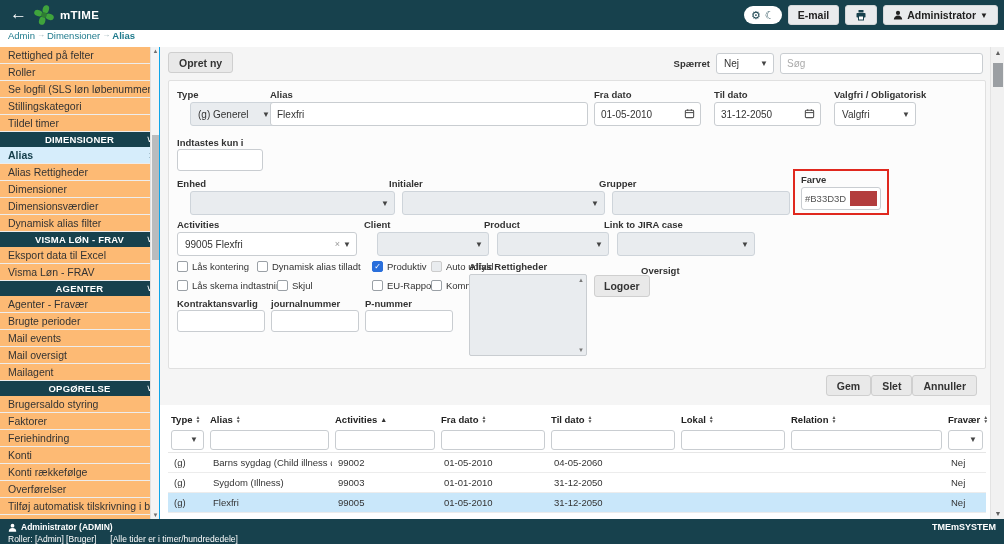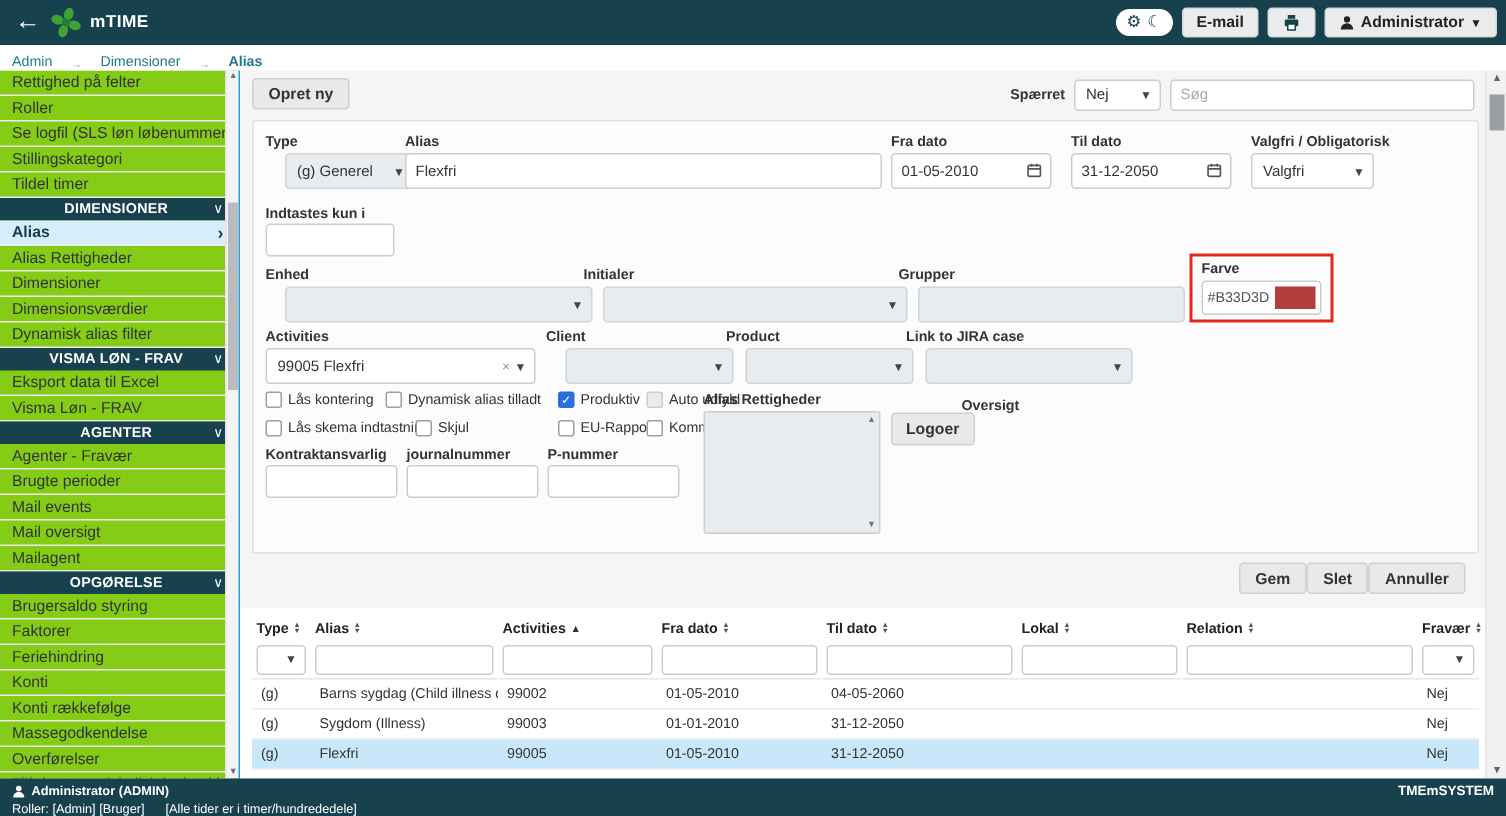--- a/index.html
+++ b/index.html
@@ -17,28 +17,28 @@
   .theme-pill { background:#fff; border-radius:10px; height:18px; display:flex; align-items:center;
     gap:4px; padding:0 7px; cursor:pointer; }
   .theme-pill span { font-size:11px; color:#17414d; line-height:18px; }
   .tbtn { background:#e9ebed; border:1px solid #d5d8da; border-radius:3px; height:20px;
     display:flex; align-items:center; gap:4px; padding:0 9px; font-size:10.5px; font-weight:bold;
     color:#222; cursor:pointer; }
   .caret { font-size:8px; color:#222; }
 
   
   .breadcrumb { position:absolute; top:30px; left:0; right:0; height:17px; background:#fff;
-    display:flex; align-items:flex-end; gap:12px; padding-left:8px; font-size:9.5px; z-index:4; }
+    display:flex; align-items:flex-start; gap:2px; padding-left:8px; font-size:9.5px; z-index:4; }
   .bc-link { color:#1f7a8c; cursor:pointer; }
   .bc-sep { color:#9ab0b6; font-size:8px; }
   .bc-current { color:#1f7a8c; font-weight:bold; }
 
   
-  .sidebar { position:absolute; top:47px; left:0; width:160px; bottom:25px; background:#84cc16;
-    border-right:5px solid #0ea5e9; overflow:hidden; z-index:3; }
+  .sidebar { position:absolute; top:47px; left:0; width:160px; bottom:25px; background:#fdba74;
+    border-right:1px solid #0ea5e9; overflow:hidden; z-index:3; }
   .side-item { height:17px; line-height:16px; border-bottom:1px solid #ededed; font-size:10.5px;
     color:#333; padding:0 8px; white-space:nowrap; overflow:hidden; cursor:pointer; }
   .side-sec { height:15px; line-height:15px; background:#17414d; color:#fff; font-size:9.5px;
     font-weight:bold; text-align:center; position:relative; cursor:pointer; letter-spacing:.2px; }
   .side-sec .sec-chev { position:absolute; right:6px; top:0; font-size:9px; font-weight:normal; }
   .side-item.selected { background:#d6edfb; color:#123c49; font-weight:bold; position:relative; }
   .side-item.selected .sel-chev { position:absolute; right:6px; top:0; font-weight:bold; font-size:12px; }
   .side-scroll { position:absolute; top:47px; left:150px; width:9px; bottom:25px; background:#f4f4f4;
     border-left:1px solid #e2e2e2; z-index:6; }
   .side-scroll .thumb { position:absolute; top:88px; left:1px; width:7px; height:125px; background:#b9bcbe; }
@@ -191,21 +191,20 @@
     <div class="side-item">Brugte perioder</div>
     <div class="side-item">Mail events</div>
     <div class="side-item">Mail oversigt</div>
     <div class="side-item">Mailagent</div>
     <div class="side-sec"><span>OPGØRELSE</span><span class="sec-chev">∨</span></div>
     <div class="side-item">Brugersaldo styring</div>
     <div class="side-item">Faktorer</div>
     <div class="side-item">Feriehindring</div>
     <div class="side-item">Konti</div>
     <div class="side-item">Konti rækkefølge</div>
-    <div class="side-item">Massegodkendelse</div>
     <div class="side-item">Overførelser</div>
     <div class="side-item">Tilføj automatisk tilskrivning i brugere</div>
   </div>
   <div class="side-scroll">
     <span class="sb-arrow" style="top:1px">▲</span>
     <div class="thumb"></div>
     <span class="sb-arrow" style="bottom:1px">▼</span>
   </div>
 
   <div class="main">

